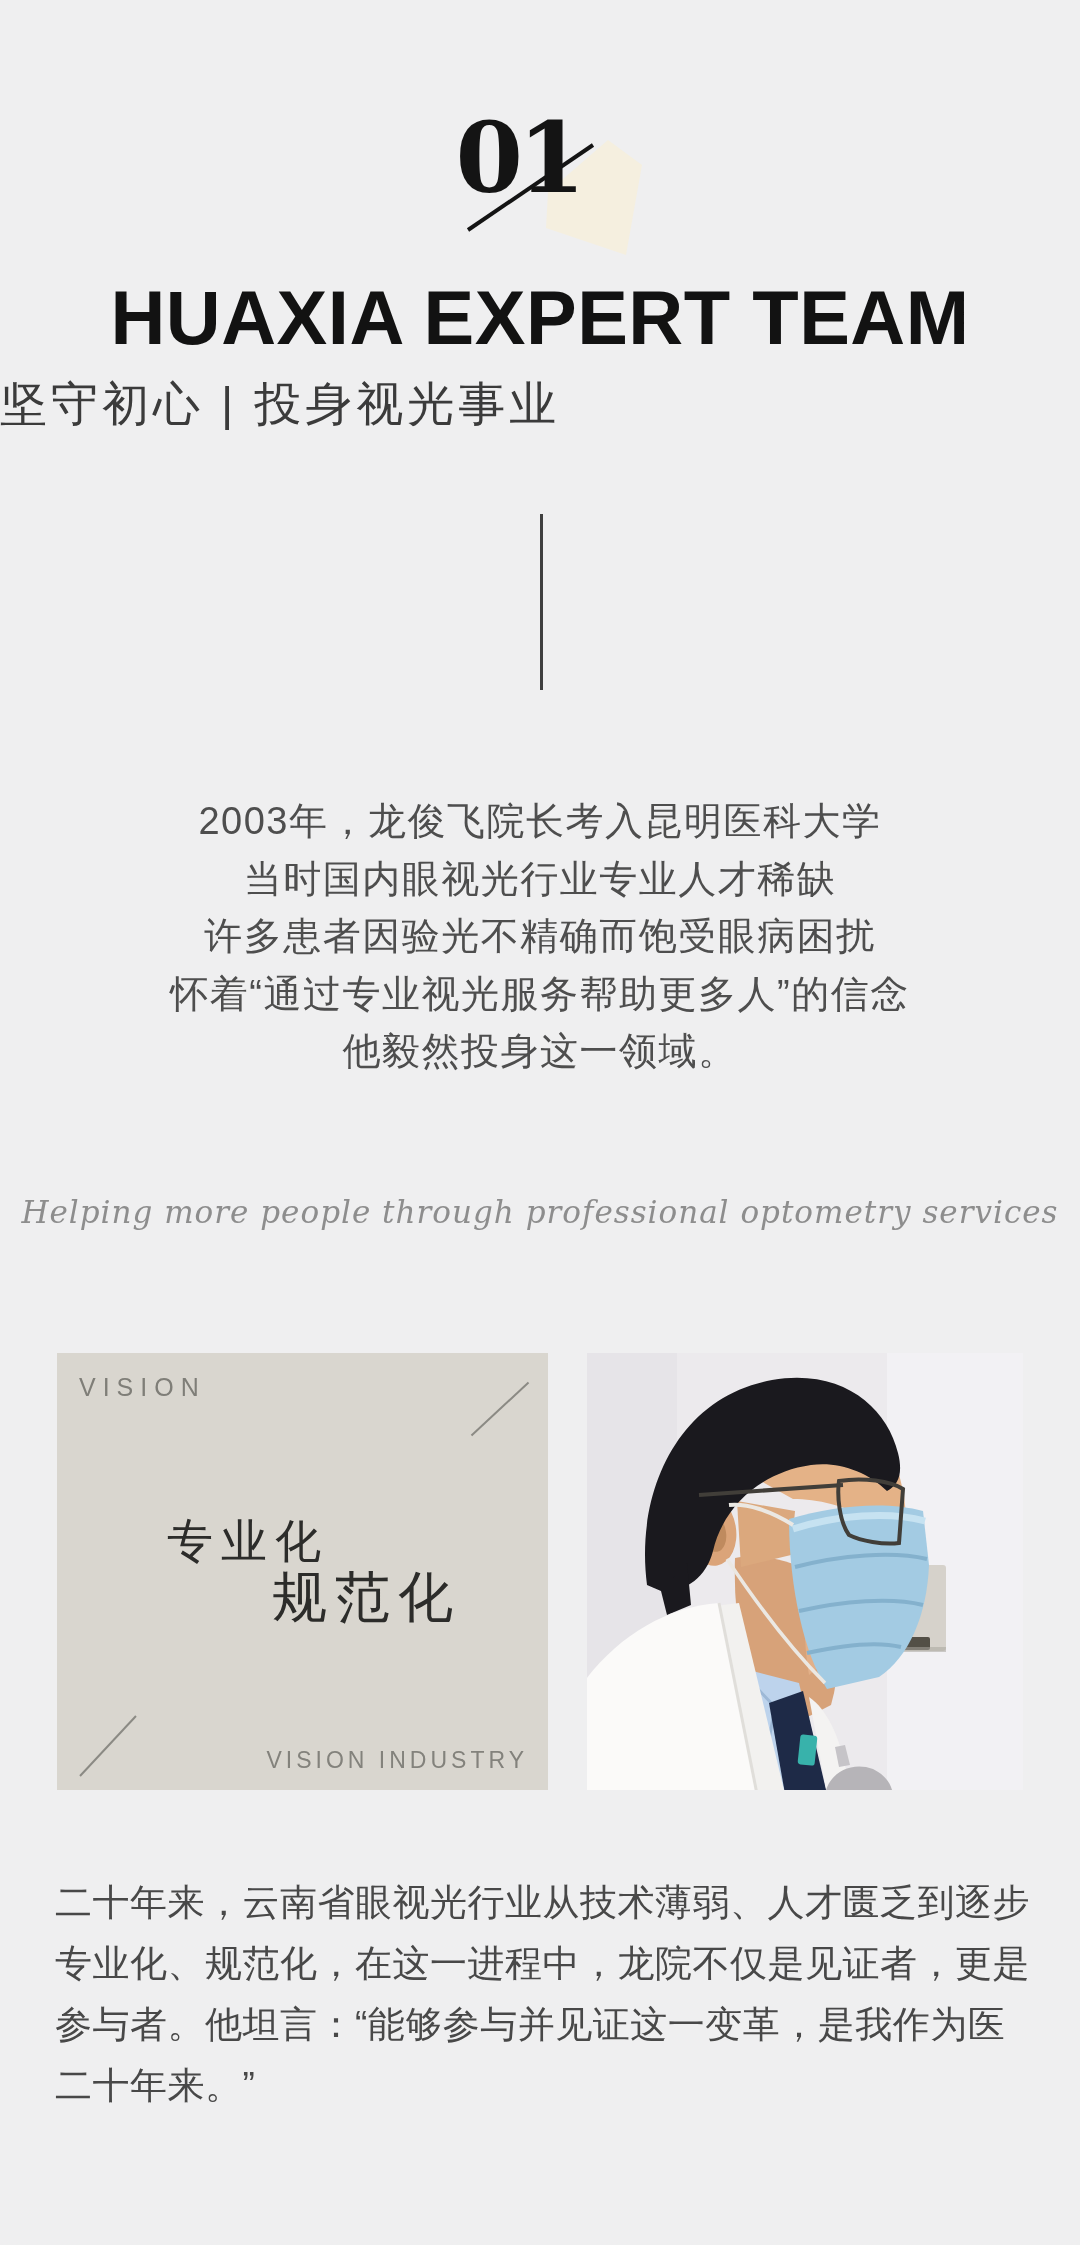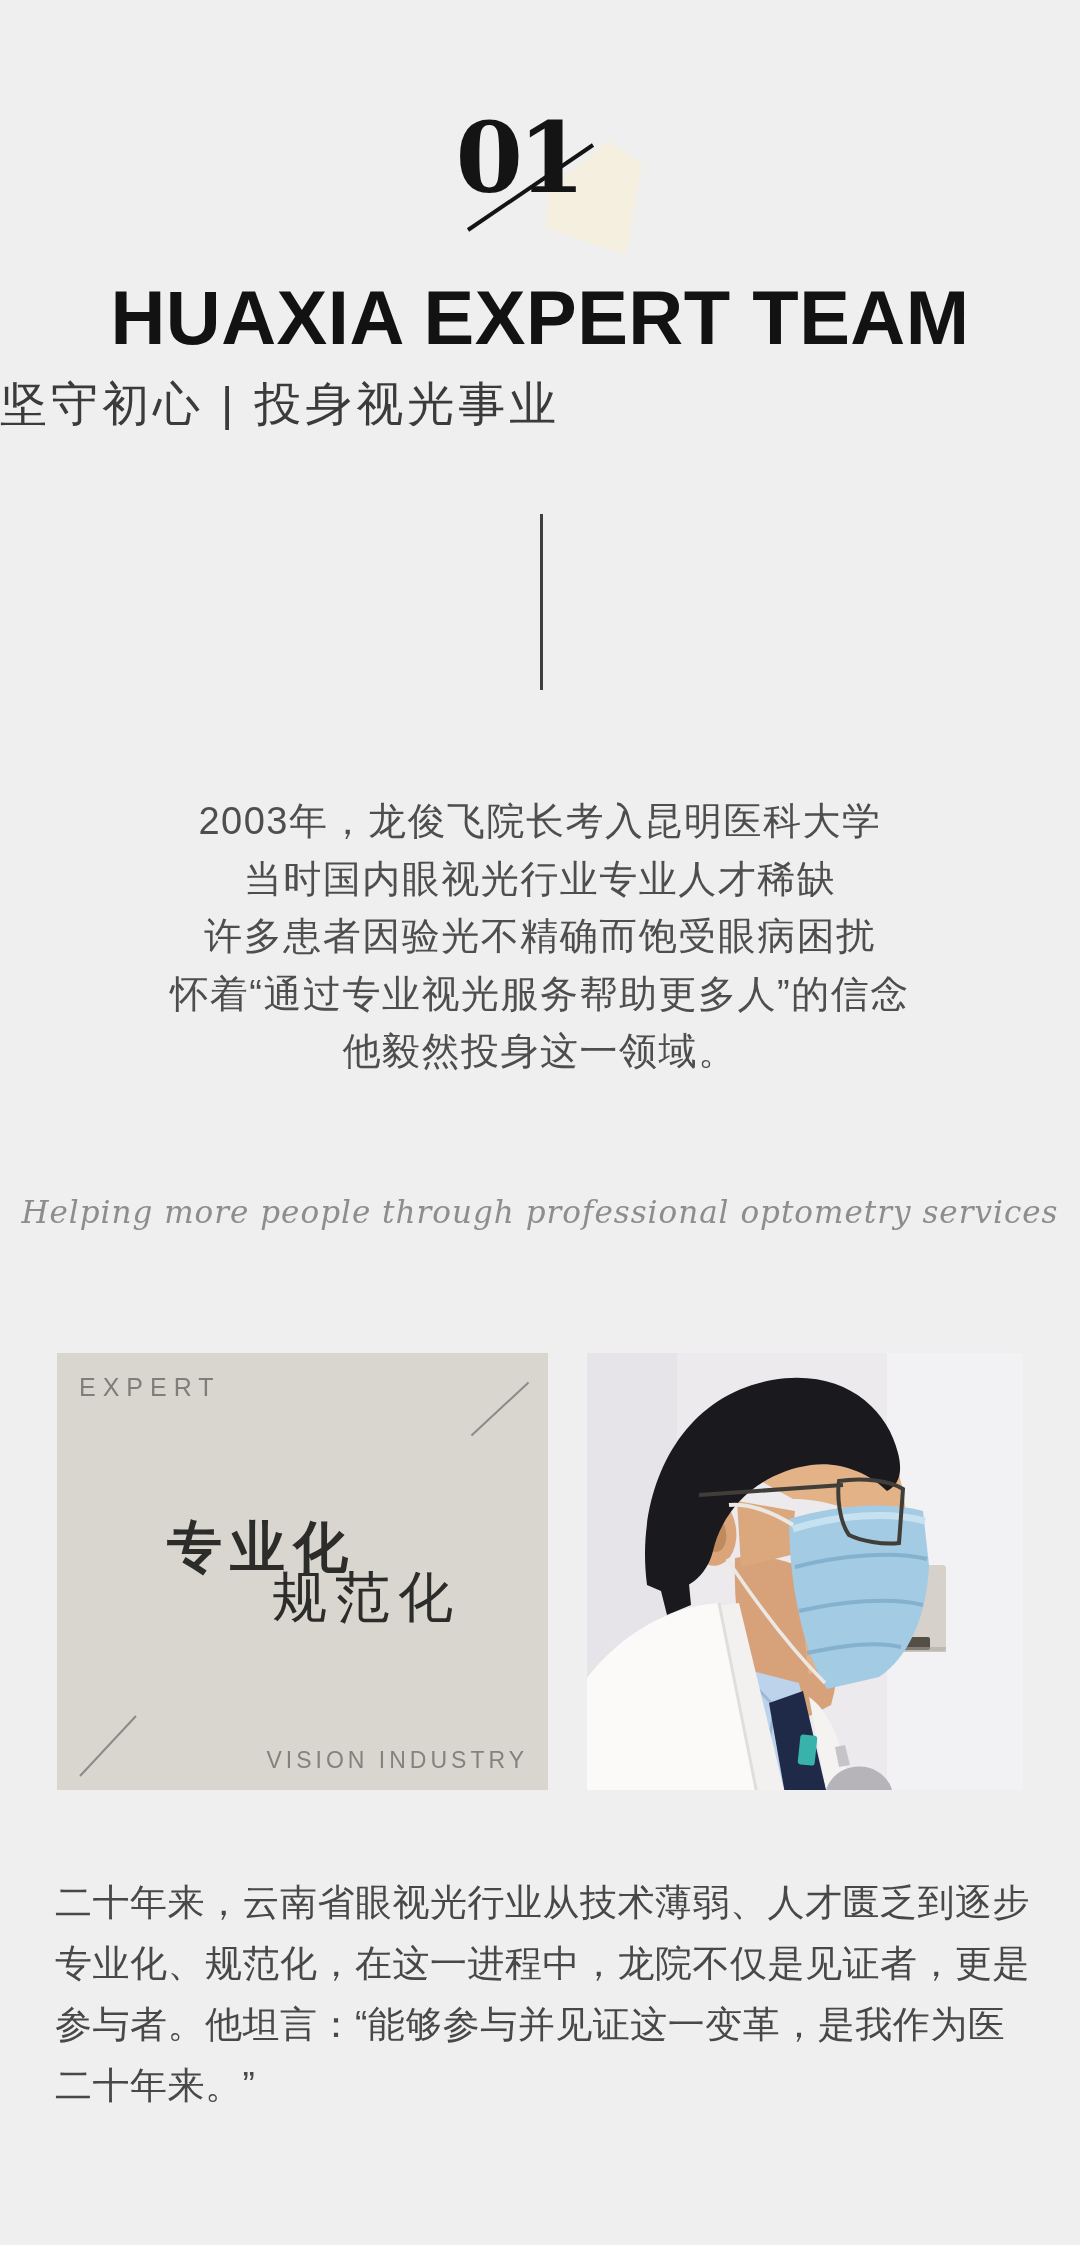--- a/index.html
+++ b/index.html
@@ -57,21 +57,21 @@
     position:absolute;left:22px;top:20px;
     font-size:25px;color:#7f7e78;letter-spacing:7px;font-weight:300;
   }
   .diag{
     position:absolute;height:2px;background:#8b8a84;
   }
   .diag.tr{left:404px;top:55px;width:78px;transform:rotate(-43deg);}
   .diag.bl{left:10px;top:392px;width:82px;transform:rotate(-47deg);}
   .card-kw1{
     position:absolute;left:110px;top:158px;
-    font-size:55px;color:#2c2c2a;letter-spacing:8px;font-weight:700;
+    font-size:46px;color:#2c2c2a;letter-spacing:8px;font-weight:400;
   }
   .card-kw2{
     position:absolute;left:215px;top:208px;
     font-size:55px;color:#2c2c2a;letter-spacing:8px;font-weight:400;
   }
   .card-footer{
     position:absolute;right:20px;bottom:16px;
     font-size:23px;color:#83827c;letter-spacing:4px;font-weight:300;
   }
   .photo{
@@ -107,21 +107,21 @@
   <div class="intro">
     <div>2003年，龙俊飞院长考入昆明医科大学</div>
     <div>当时国内眼视光行业专业人才稀缺</div>
     <div>许多患者因验光不精确而饱受眼病困扰</div>
     <div>怀着“通过专业视光服务帮助更多人”的信念</div>
     <div>他毅然投身这一领域。</div>
   </div>
   <div class="tagline">Helping more people through professional optometry services</div>
 
   <div class="brand-card">
-    <div class="card-brand">EXPERT</div>
+    <div class="card-brand">VISION</div>
     <div class="diag tr"></div>
     <div class="card-kw1">专业化</div>
     <div class="card-kw2">规范化</div>
     <div class="diag bl"></div>
     <div class="card-footer">VISION INDUSTRY</div>
   </div>
 
   <div class="photo">
     <svg viewBox="0 0 436 437">
 

